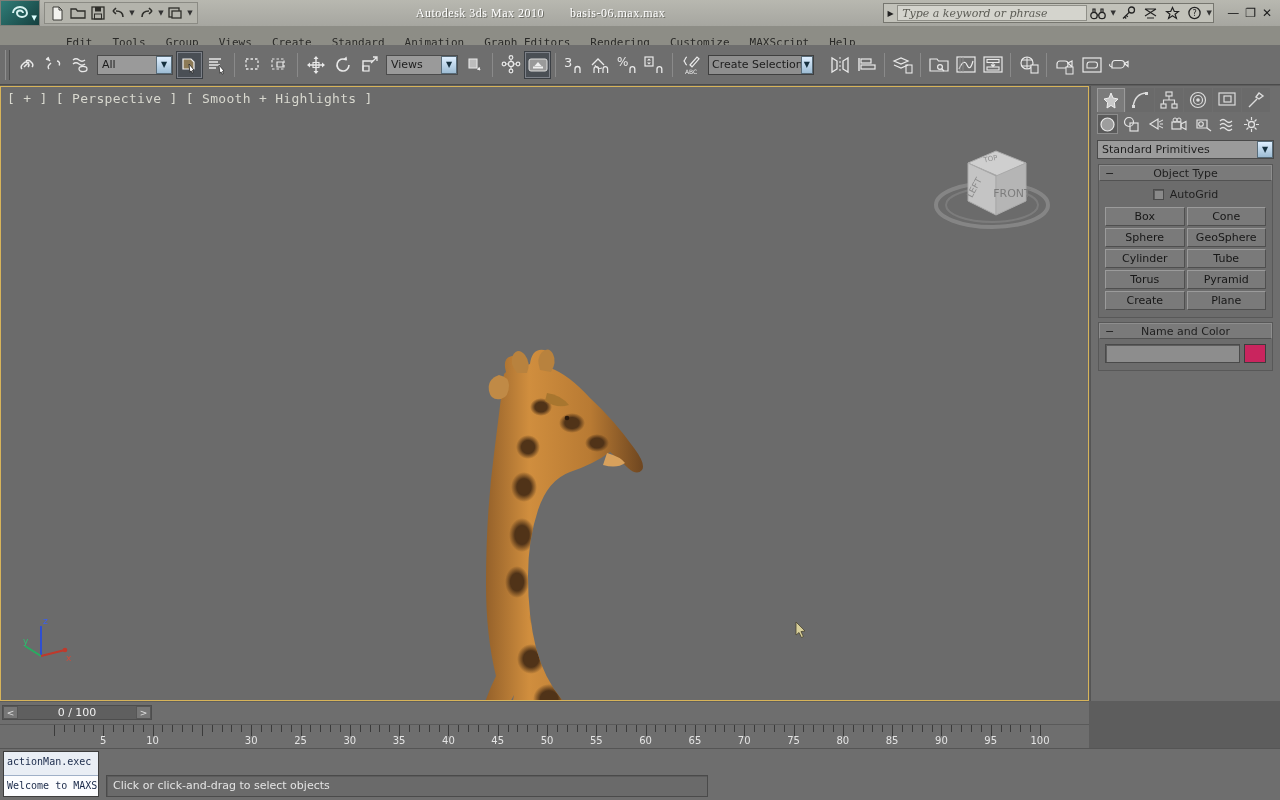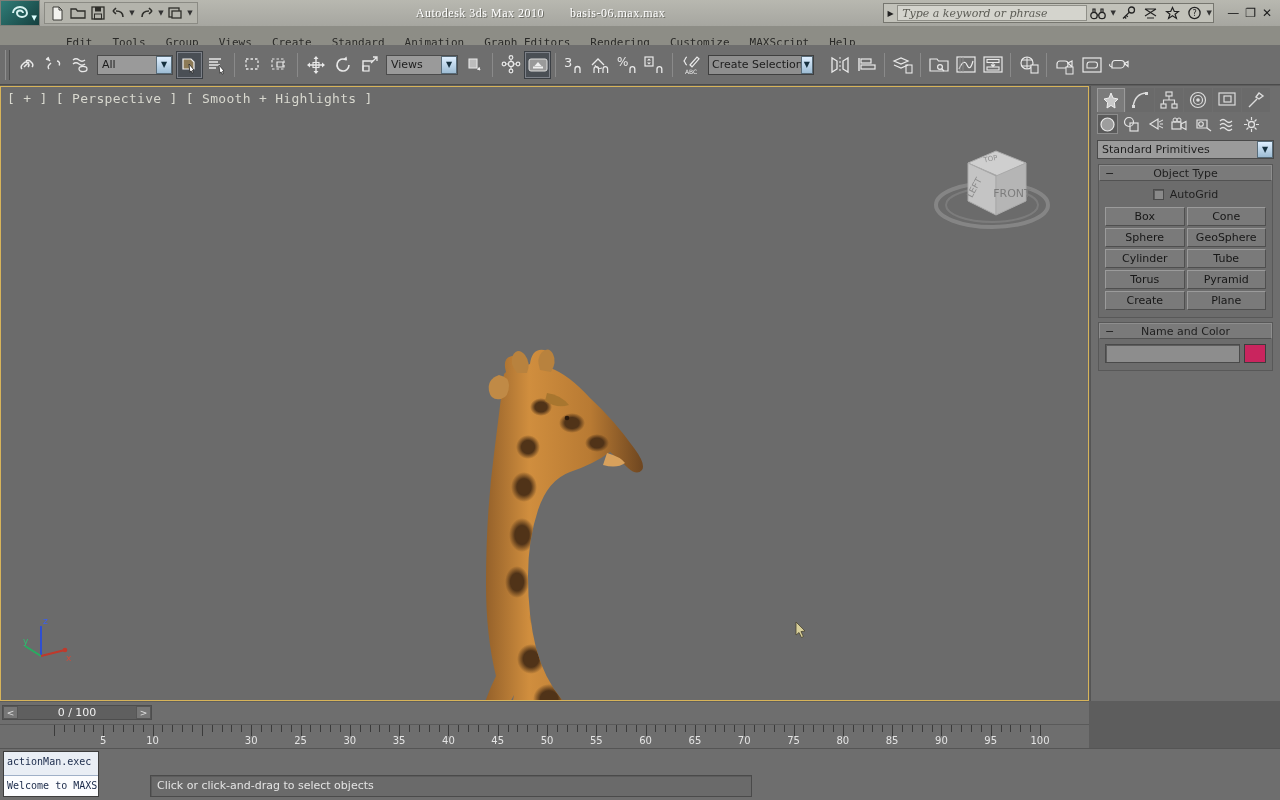--- a/index.html
+++ b/index.html
@@ -125,21 +125,21 @@
   .mxslisten { position:absolute; left:3px; top:2px; width:96px; height:46px;
     background:#e9eef5; border:1px solid #3d3d3d; overflow:hidden; }
   .mxsline { height:23px; font-size:10px; color:#1a2a4a; padding:4px 2px 0 3px;
     font-family:"DejaVu Sans Mono","Liberation Mono",monospace; white-space:nowrap; }
   .mxsline.b { border-top:1px solid #9fb0c8; background:#fbfcfe; }
   .selfield { position:absolute; left:106px; top:2px; width:325px; height:22px;
     background:#6a6a6a; border:1px solid #4a4a4a; box-shadow:inset 1px 1px 0 #5c5c5c;
     font-size:11px; color:#e8e8e8; padding:3px 0 0 6px; }
   .prompt { position:absolute; left:106px; top:26px; width:602px; height:22px;
     background:#6a6a6a; border:1px solid #4a4a4a; box-shadow:inset 1px 1px 0 #5c5c5c;
-    font-size:11px; color:#e4e4e4; padding:3px 0 0 6px;margin-left:44px; }
+    font-size:11px; color:#e4e4e4; padding:3px 0 0 6px; }
   .cursor { position:absolute; left:794px; top:534px; width:12px; height:18px; pointer-events:none; }
 </style>
 </head>
 <body>
 
 <div id="app">
 
   <div class="titlebar">
     <div class="maxlogo">
       <svg width="22" height="20" viewBox="0 0 22 20">

